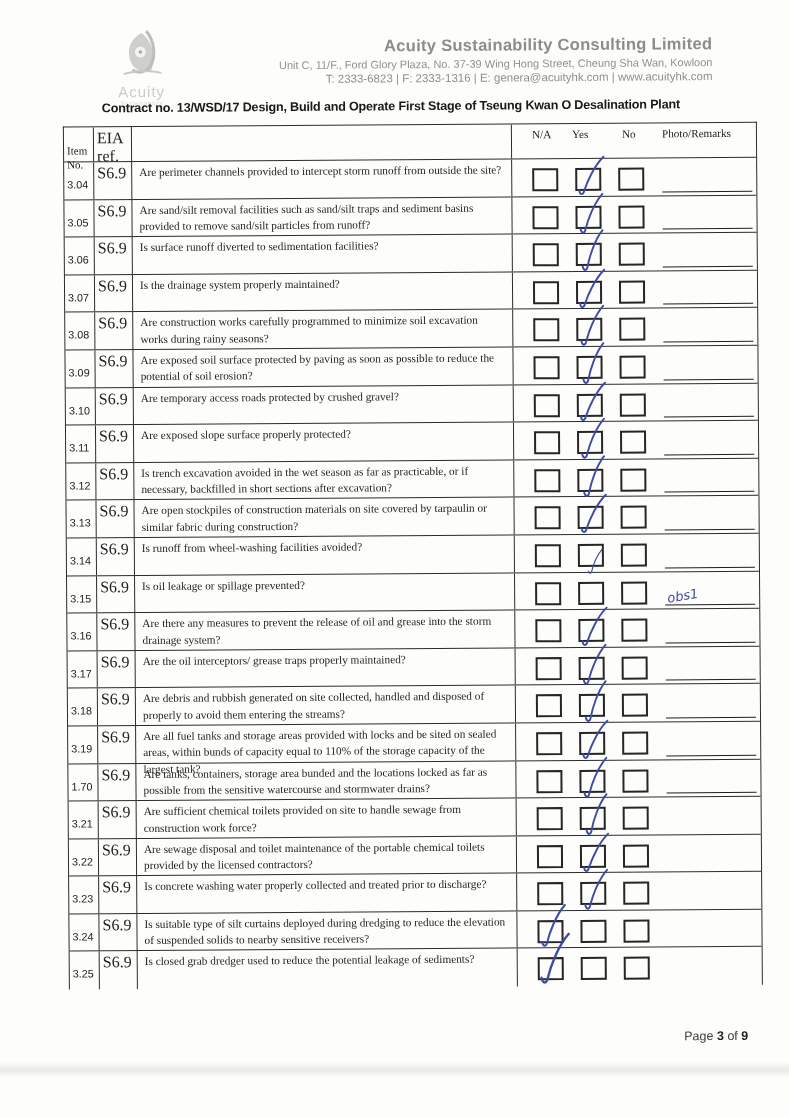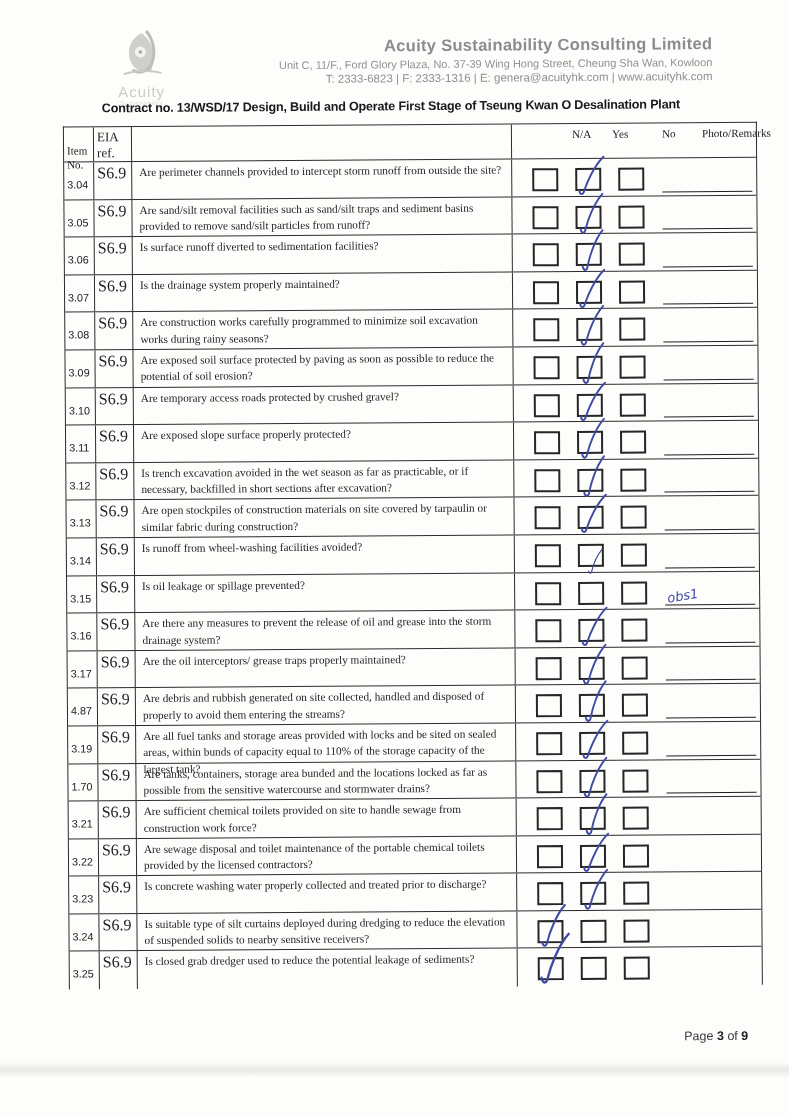--- a/index.html
+++ b/index.html
@@ -25,22 +25,22 @@
   .t-row{display:flex;align-items:stretch;border-bottom:1.6px solid #2c2c2c;position:relative;box-sizing:border-box;}
   .c1{width:30px;border-right:1.2px solid #2c2c2c;box-sizing:border-box;
       font-family:"Liberation Sans",sans-serif;font-size:10.8px;padding:16px 0 0 3px;}
   .c2{width:38px;border-right:1.2px solid #2c2c2c;box-sizing:border-box;
       font-size:16px;padding:2px 0 0 3px;}
   .c3{width:380px;border-right:1.2px solid #2c2c2c;box-sizing:border-box;
       font-size:11.3px;line-height:16.5px;padding:2px 5px 0 7px;color:#1d1d1d;}
   .c4{flex:1;position:relative;}
   .t-head{height:35px;}
   .t-head .c1 span{display:block;line-height:14px;font-family:"Liberation Serif",serif;font-size:11px;}
-  .t-head .c2{font-size:13px;}
-  .h-lab{position:absolute;top:4px;font-size:11.2px;color:#222;margin-left:40px;}
+  .t-head .c2{font-size:16px;}
+  .h-lab{position:absolute;top:4px;font-size:11.2px;color:#222;}
   .h-na{left:20px;} .h-yes{left:60px;} .h-no{left:110px;} .h-rem{left:150px;}
 
   .body-row{height:37.6px;}
   .box{position:absolute;top:9px;width:26px;height:23px;border:2px solid #262626;box-sizing:border-box;
        background:transparent;overflow:visible;}
   .box-na{left:20px;} .box-yes{left:63px;} .box-no{left:106px;}
   .tick{display:none;position:absolute;left:-4px;top:-17px;width:34px;height:46px;color:var(--ink,#3f4ba3);overflow:visible;}
   .box.checked .tick{display:block;}
   #rows .t-row:nth-child(3n+1) .tick{transform:rotate(4deg);}
   #rows .t-row:nth-child(3n) .tick{transform:rotate(-3deg) translateX(1px);}
@@ -386,21 +386,21 @@
       </span>
       <span class="box box-no">
         
       </span>
       <span class="uline"></span>
       <span class="remark-text"></span>
     </div>
   </div>
 
   <div class="t-row body-row">
-    <div class="c1">4.87</div>
+    <div class="c1">3.18</div>
     <div class="c2">S6.9</div>
     <div class="c3">Are debris and rubbish generated on site collected, handled and disposed of properly to avoid them entering the streams?</div>
     <div class="c4">
       <span class="box box-na">
         
       </span>
       <span class="box box-yes checked">
         <svg class="tick" viewBox="0 0 34 46">
           <path d="M7 38 C8 43 11 43 12 38 C14 30 20 13 29 3" fill="none" stroke="currentColor" stroke-width="1.9" stroke-linecap="round"></path>
         </svg>

